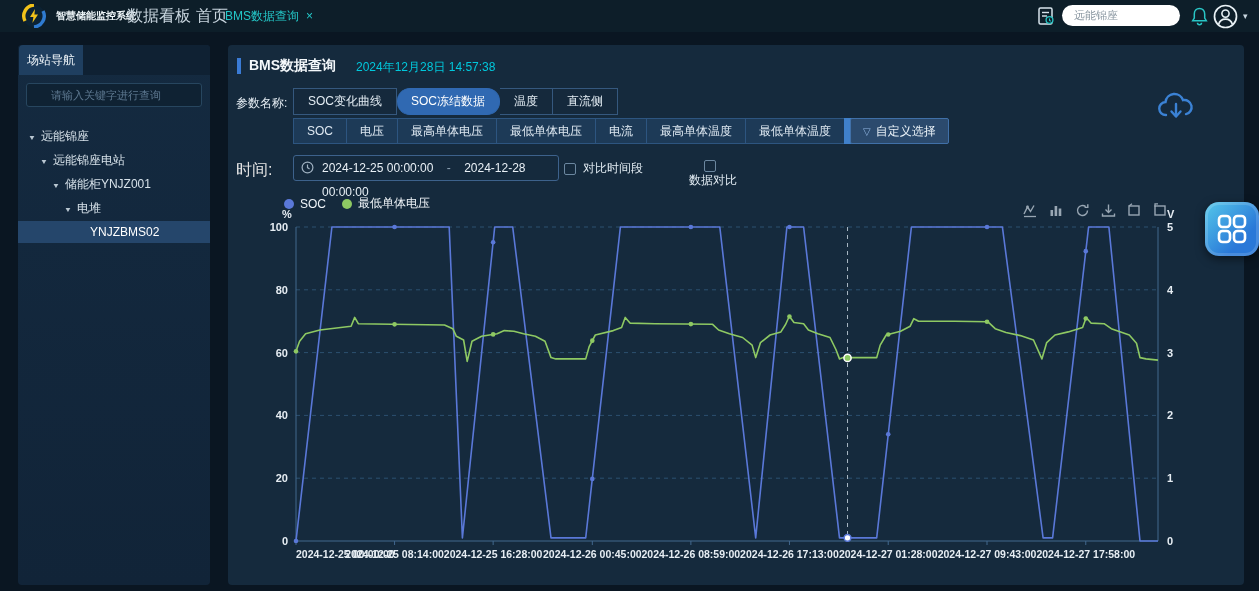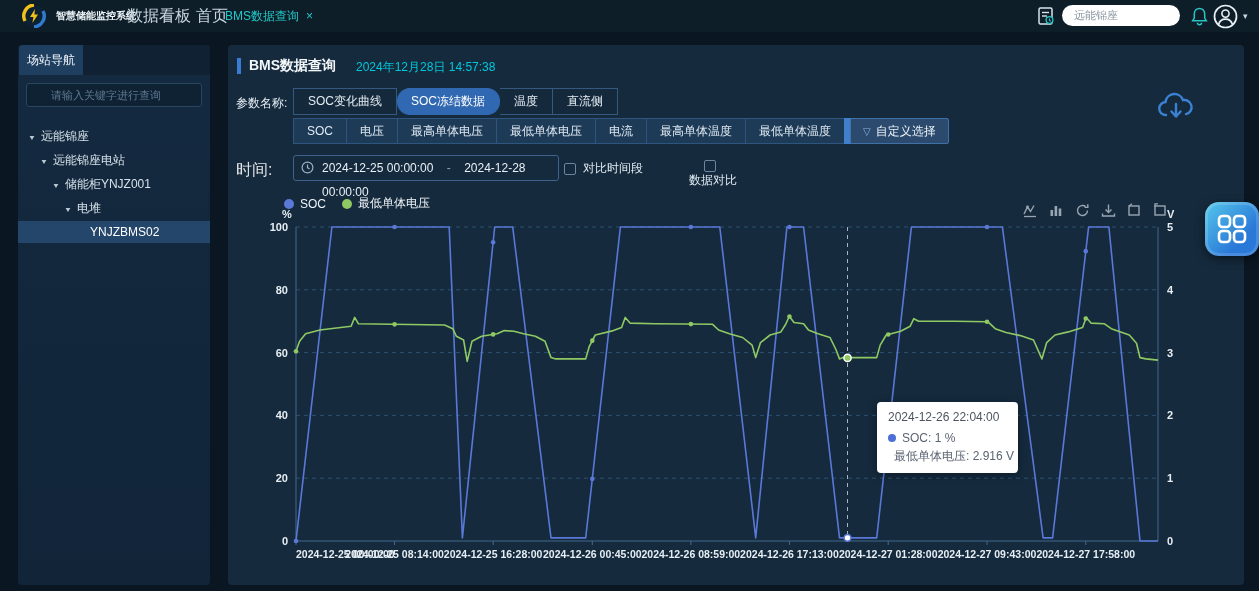--- a/index.html
+++ b/index.html
@@ -275,31 +275,20 @@
       <circle cx="364.3125" cy="295.668" r="2.3" fill="#8ec963"></circle>
       <circle cx="462.8798055555555" cy="279.10227583333335" r="2.3" fill="#8ec963"></circle>
       <circle cx="561.4590833333333" cy="271.44289999999995" r="2.3" fill="#8ec963"></circle>
       <circle cx="660.2299166666667" cy="289.49162" r="2.3" fill="#8ec963"></circle>
       <circle cx="759.00075" cy="276.80938428571426" r="2.3" fill="#8ec963"></circle>
       <circle cx="857.7715833333333" cy="273.53728" r="2.3" fill="#8ec963"></circle>
       <circle cx="619.5243611111111" cy="492.86" r="3.4" fill="#ffffff" stroke="#5a78d8" stroke-width="1.5"></circle>
       <circle cx="619.5243611111111" cy="312.8752" r="3.6" fill="#8ec963" stroke="#ffffff" stroke-width="1.5"></circle>
     </svg>
 
-  <div class="tooltip">
-    <div class="tt-title">2024-12-26 22:04:00</div>
-    <div class="tt-row">
-        <span class="tdot" id="tdot0" style="background: rgb(77, 111, 214);"></span>
-        <span>SOC:  1 %</span>
-      </div>
-    <div class="tt-row">
-        <span class="tdot" id="tdot1" style="background: rgb(142, 201, 99);"></span>
-        <span>最低单体电压:  2.916 V</span>
-      </div>
-  </div>
 
   <svg class="cloud-btn" width="40" height="36" viewBox="0 0 40 36">
     <path d="M10 26 a6.5 6.5 0 0 1 -0.5 -13 a9 9 0 0 1 17.5 -1.8 a7 7 0 0 1 3 13.9" fill="none" stroke="#3b82d5" stroke-width="2.4" stroke-linecap="round"></path>
     <line x1="20" y1="15" x2="20" y2="27" stroke="#3b82d5" stroke-width="2.4" stroke-linecap="round"></line>
     <polyline points="15.5,22.5 20,27.5 24.5,22.5" fill="none" stroke="#3b82d5" stroke-width="2.4" stroke-linejoin="round" stroke-linecap="round"></polyline>
   </svg>
 </div>
 
 <div class="float-btn">
   <svg width="32" height="32" viewBox="0 0 32 32">

